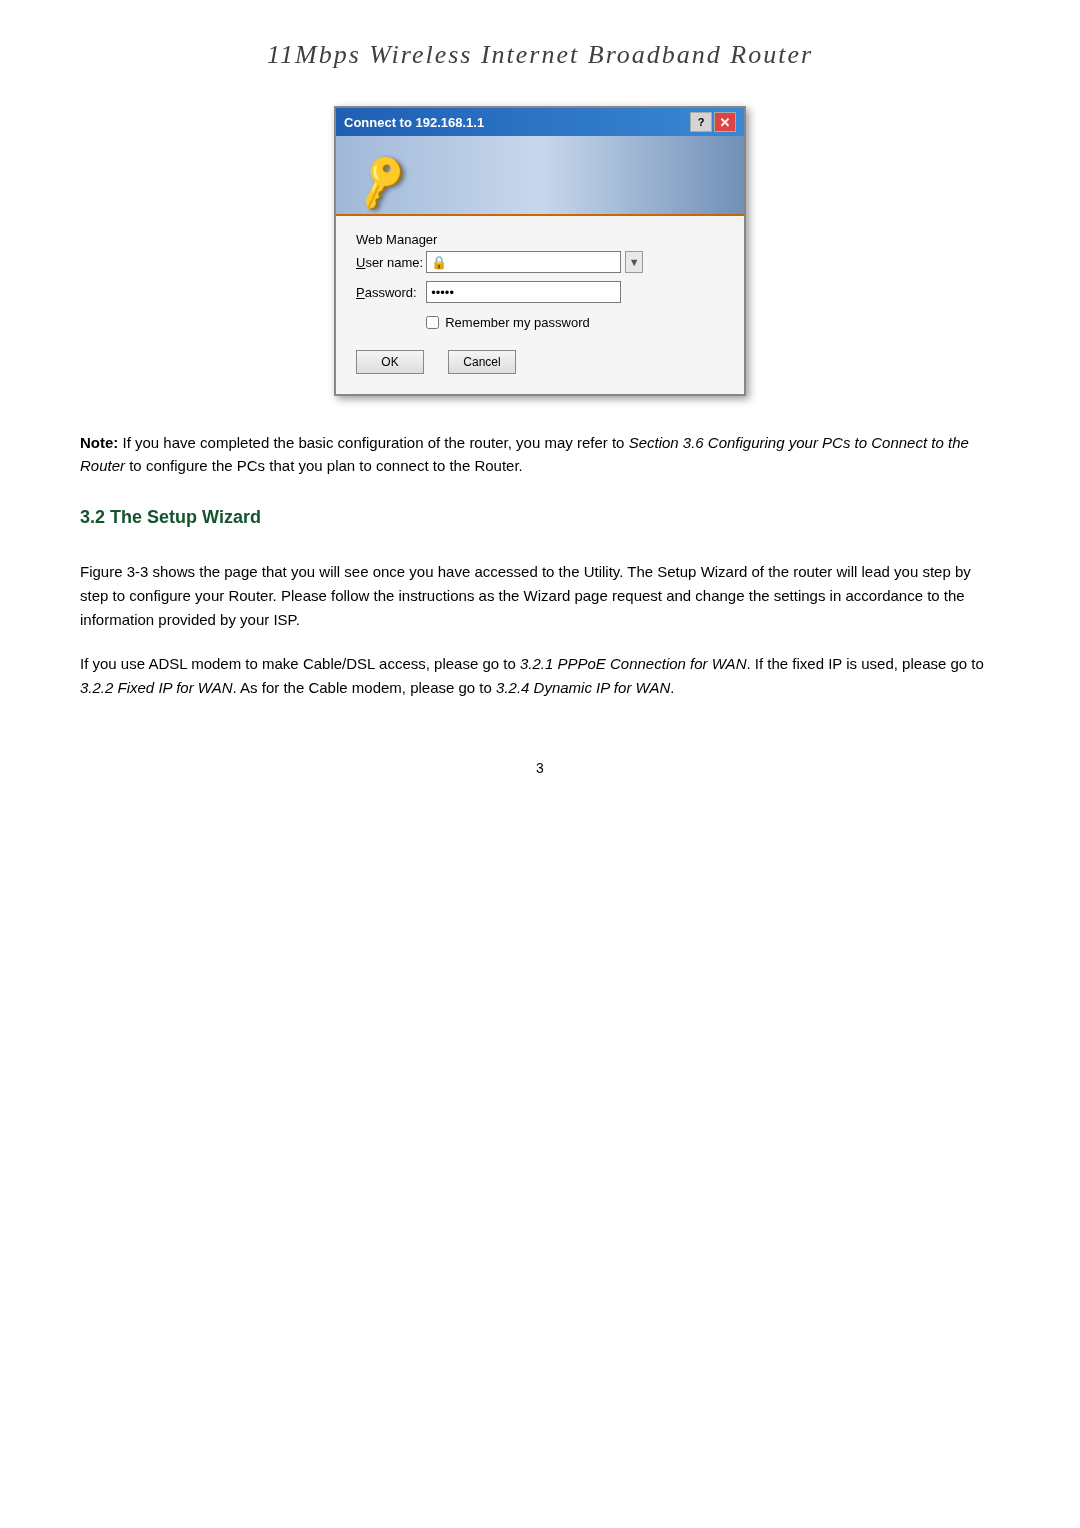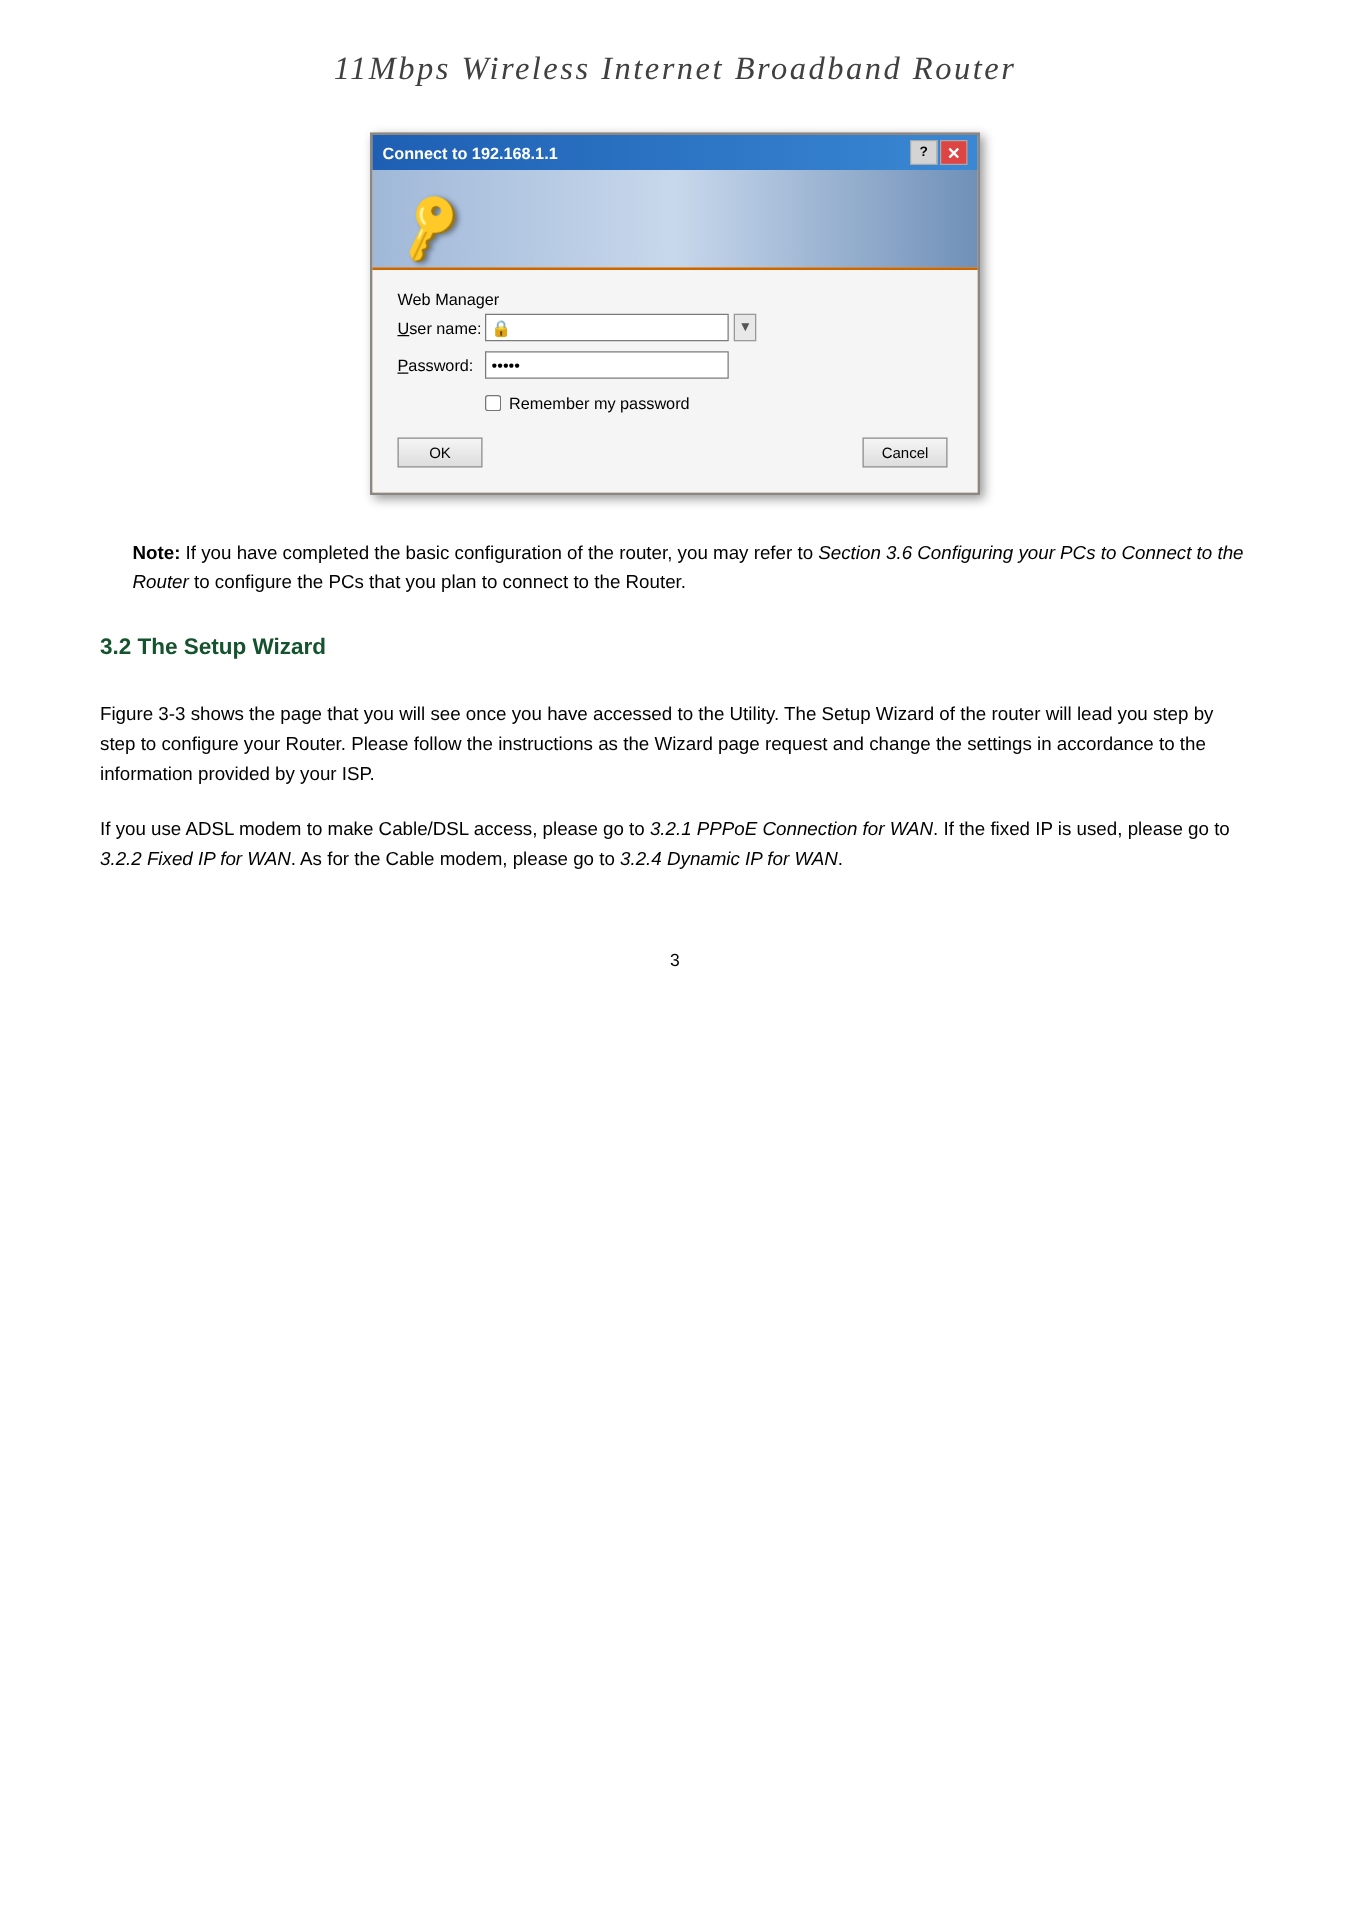--- a/index.html
+++ b/index.html
@@ -29,23 +29,23 @@
     }
 
     
     .dialog-wrapper {
       display: flex;
       justify-content: center;
       margin-bottom: 36px;
     }
 
     .dialog {
-      width: 488px;
+      width: 412px;
       border: 2px solid #888;
-      background: #fdba74;
+      background: #000000;
       box-shadow: 3px 3px 8px rgba(0,0,0,0.4);
     }
 
     .dialog-titlebar {
       background: linear-gradient(to right, #1e5fb3, #3a88d4);
       color: white;
       font-size: 13px;
       font-weight: bold;
       padding: 4px 8px;
       display: flex;
@@ -179,43 +179,42 @@
       width: 13px;
       height: 13px;
     }
 
     .checkbox-label {
       font-size: 13px;
     }
 
     .dialog-buttons {
       display: flex;
-      justify-content: space-between;
-      gap: 8px;
+      justify-content: flex-start;
+      gap: 24px;
       margin-top: 20px;
       padding-right: 4px;
     }
 
     .dlg-btn {
       min-width: 68px;
       height: 24px;
       border: 1px solid #888;
       background: linear-gradient(to bottom, #f5f5f5, #ddd);
       font-size: 12px;
       cursor: pointer;
       padding: 0 12px;
     }
 
     
     .note-paragraph {
       font-size: 15px;
       line-height: 1.5;
       margin-bottom: 30px;
       color: #000;
-      margin-left: 26px;
     }
 
     .note-bold {
       font-weight: bold;
     }
 
     .note-italic {
       font-style: italic;
     }
 

